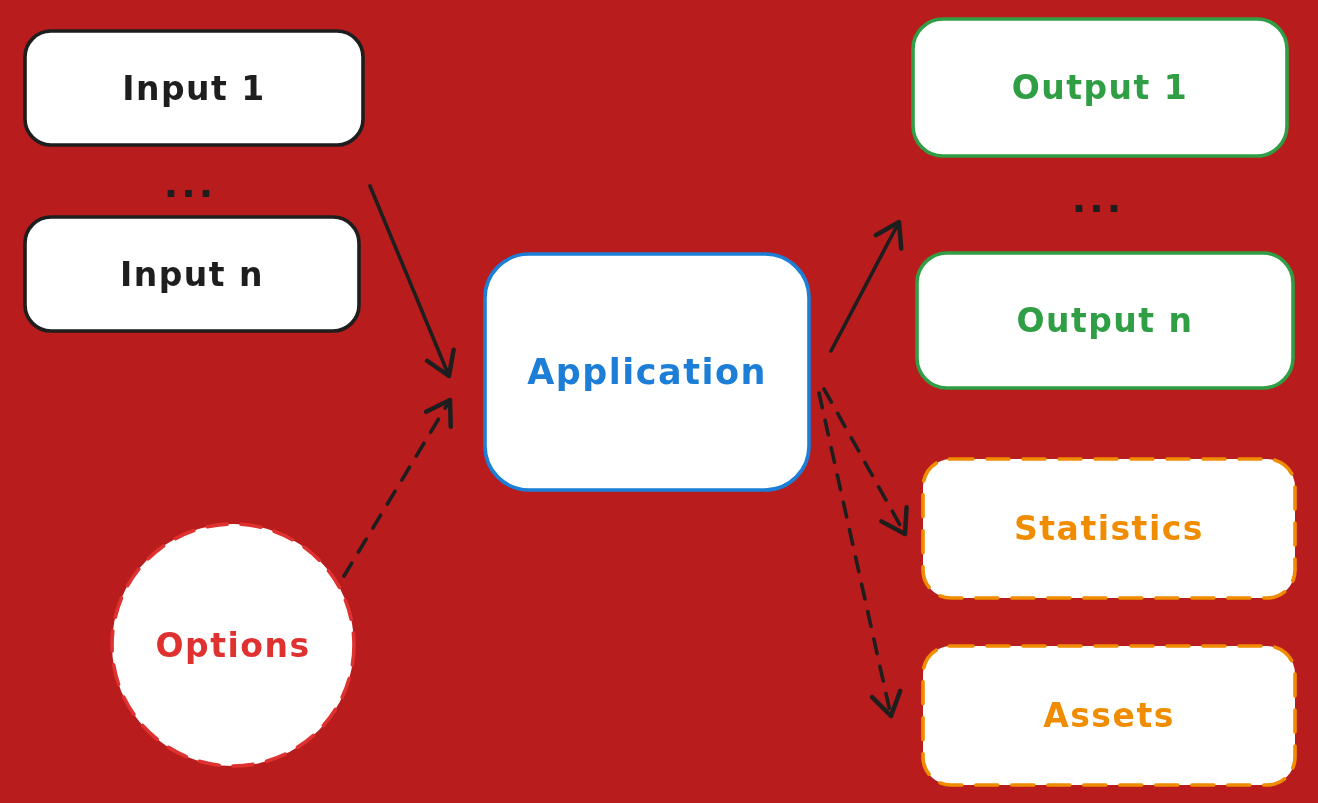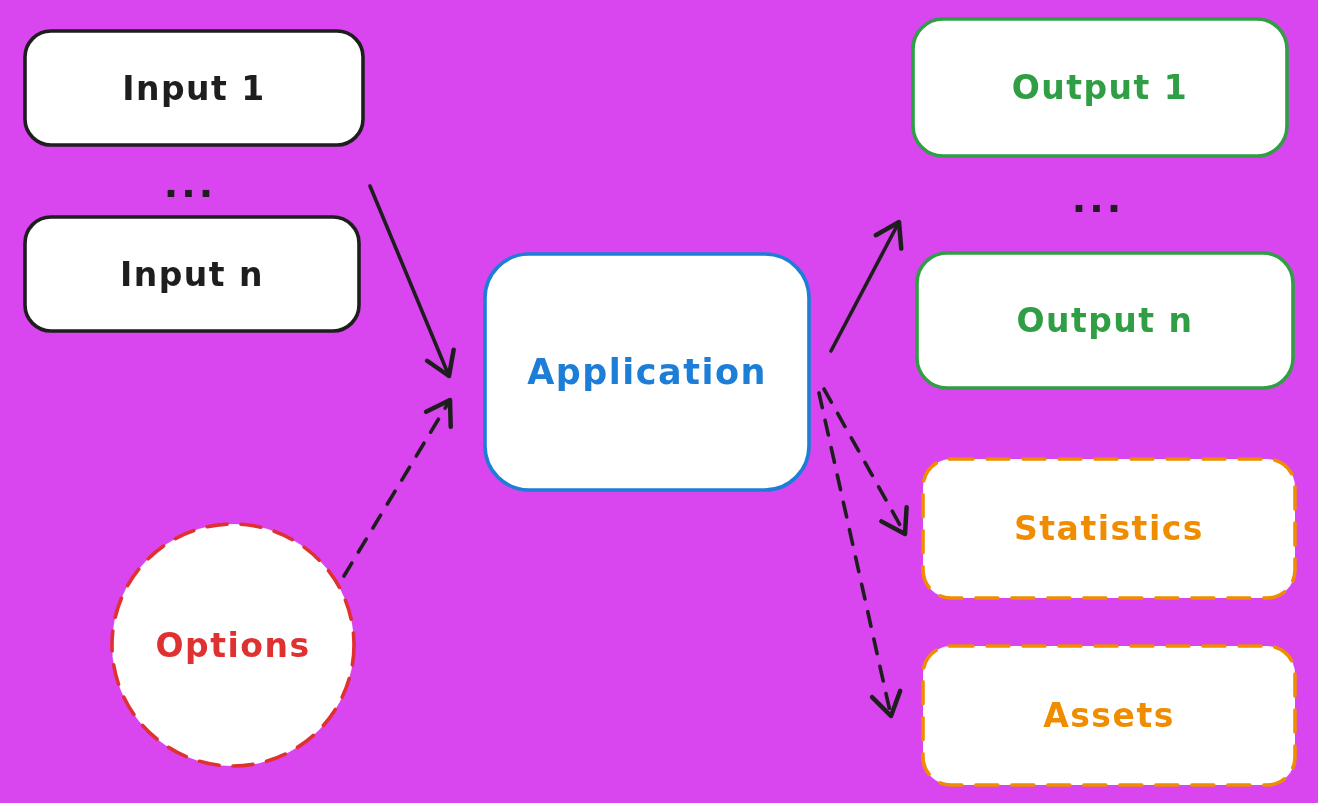--- a/index.html
+++ b/index.html
@@ -8,21 +8,21 @@
     background: #ffffff;
     width: 1318px;
     height: 803px;
     overflow: hidden;
     font-family: "DejaVu Sans", sans-serif;
   }
   .canvas {
     position: relative;
     width: 1318px;
     height: 803px;
-    background: #d946ef;
+    background: #b91c1c;
   }
   svg { display: block; }
   text.node-label {
     font-family: "DejaVu Sans", sans-serif;
     font-weight: 700;
     font-size: 33px;
     letter-spacing: 1.5px;
     text-anchor: middle;
   }
   text.dots {

